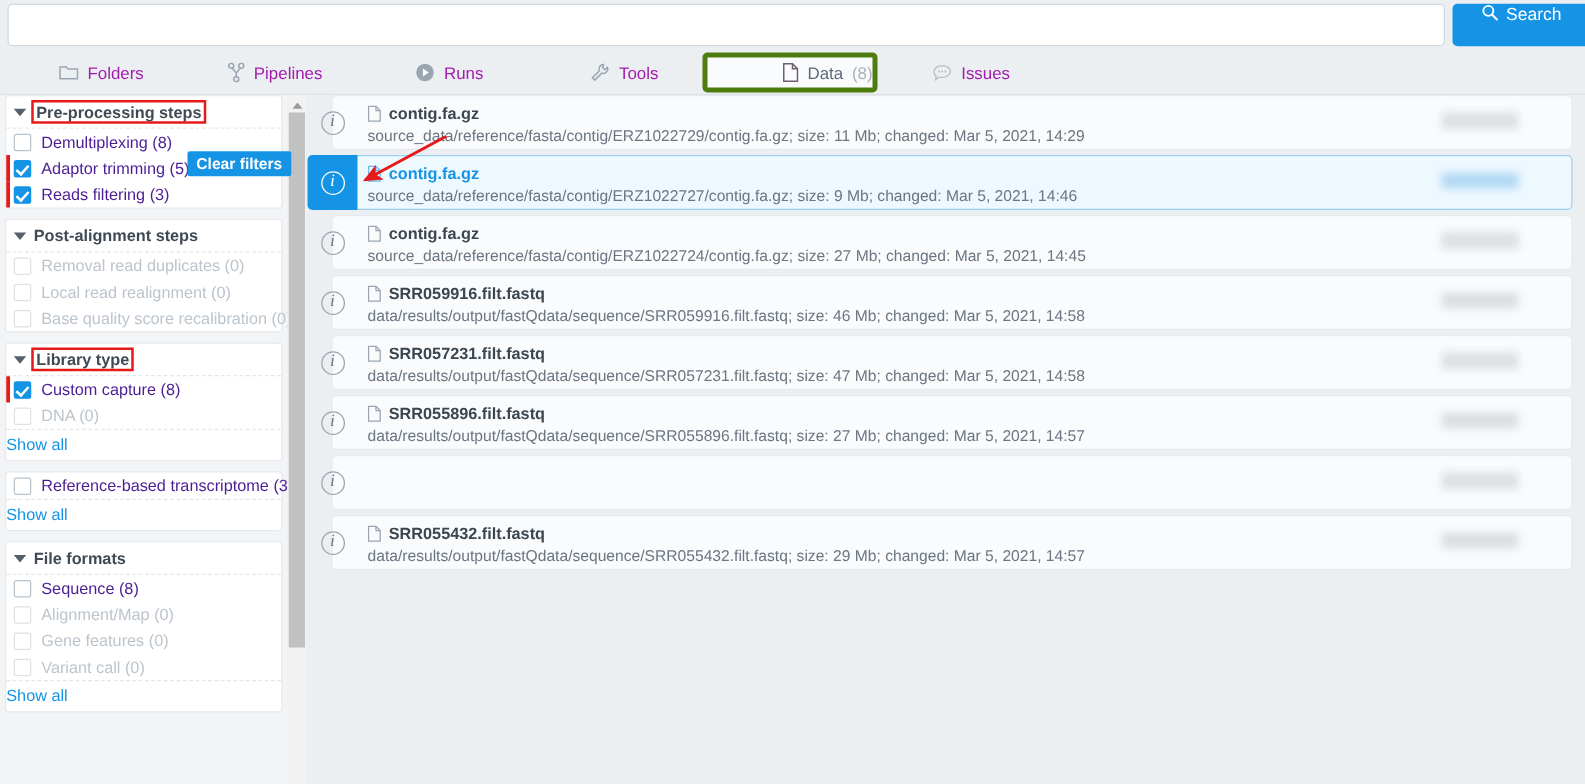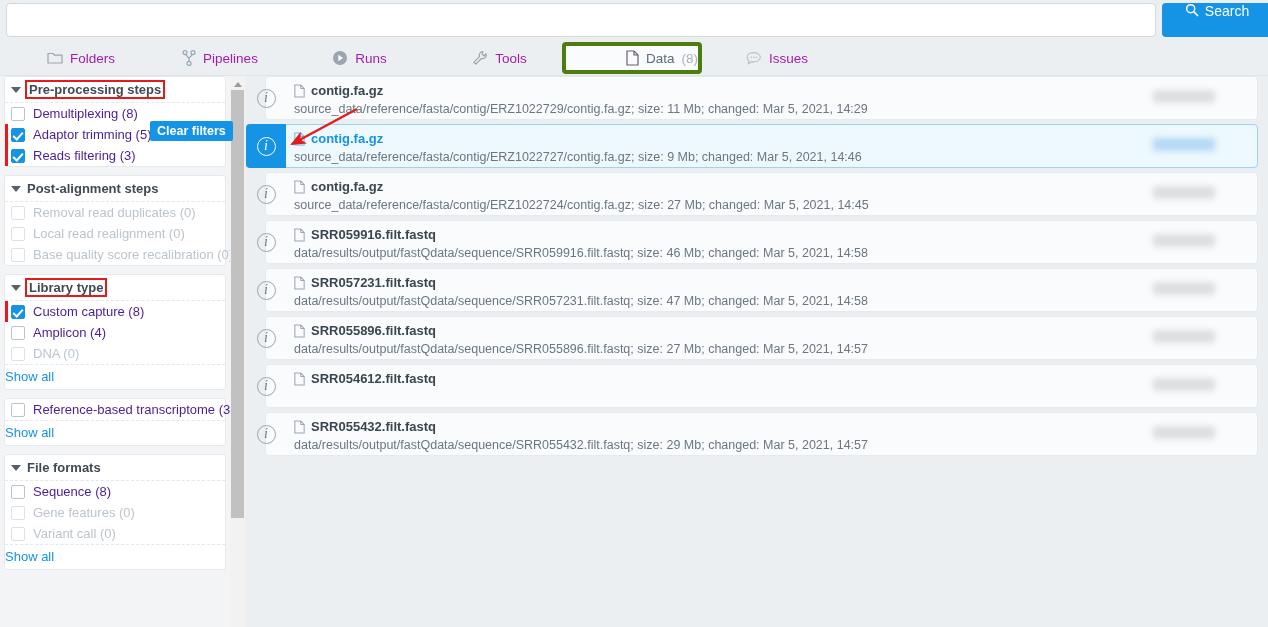--- a/index.html
+++ b/index.html
@@ -383,24 +383,20 @@
       </div>
       <div class="facet">
         <div class="facet-head">
           <span class="caret"></span>
           <span class="facet-title boxed">Library type</span>
         </div>
         <div class="opt marked">
           <span class="cb checked"></span>
           <span class="lbl">Custom capture (8)</span>
         </div>
-        <div class="opt">
-          <span class="cb"></span>
-          <span class="lbl">Amplicon (4)</span>
-        </div>
         <div class="opt dim">
           <span class="cb dim"></span>
           <span class="lbl">DNA (0)</span>
         </div>
         <div class="showall">Show all</div>
       </div>
       <div class="facet">
         <div class="opt">
           <span class="cb"></span>
           <span class="lbl">Reference-based transcriptome (3)</span>
@@ -411,20 +407,24 @@
         <div class="facet-head">
           <span class="caret"></span>
           <span class="facet-title">File formats</span>
         </div>
         <div class="opt">
           <span class="cb"></span>
           <span class="lbl">Sequence (8)</span>
         </div>
         <div class="opt dim">
           <span class="cb dim"></span>
+          <span class="lbl">Alignment/Map (0)</span>
+        </div>
+        <div class="opt dim">
+          <span class="cb dim"></span>
           <span class="lbl">Gene features (0)</span>
         </div>
         <div class="opt dim">
           <span class="cb dim"></span>
           <span class="lbl">Variant call (0)</span>
         </div>
         <div class="showall">Show all</div>
       </div>
     </div>
 </div>
@@ -530,27 +530,20 @@
           </div>
           <div class="fmeta">data/results/output/fastQdata/sequence/SRR055896.filt.fastq;  size: 27 Mb;  changed: Mar 5, 2021, 14:57</div>
         </div>
         <div class="blurred"></div>
       </div>
       <div class="row">
         <div class="info-btn">
           <span class="icirc">i</span>
         </div>
         <div class="row-body">
-          <div class="file-line">
-            <svg class="doc-ico" viewBox="0 0 13 16">
-              <path d="M1 1h7l4 4v10H1z" fill="none" stroke="#9aa5b1" stroke-width="1.2"></path>
-              <path d="M8 1v4h4" fill="none" stroke="#9aa5b1" stroke-width="1.2"></path>
-            </svg>
-            <span class="fname">SRR054612.filt.fastq</span>
-          </div>
         </div>
         <div class="blurred"></div>
       </div>
       <div class="row">
         <div class="info-btn">
           <span class="icirc">i</span>
         </div>
         <div class="row-body">
           <div class="file-line">
             <svg class="doc-ico" viewBox="0 0 13 16">

